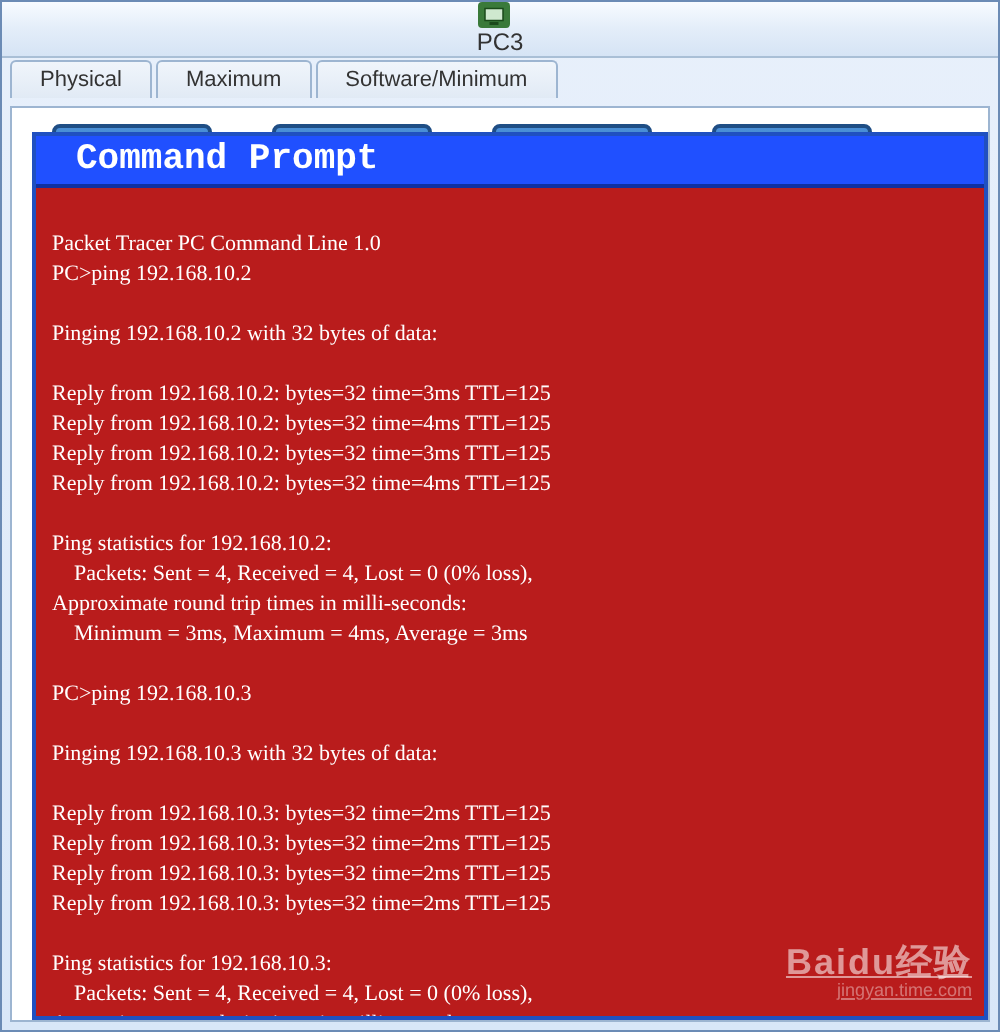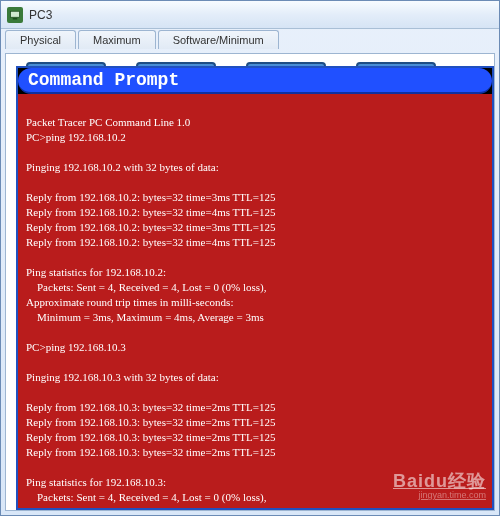--- a/index.html
+++ b/index.html
@@ -20,20 +20,21 @@
   }
   .title-bar {
     height: 28px;
     background: linear-gradient(to bottom, #f7fbff 0%, #e3edf9 50%, #d6e4f5 100%);
     border-bottom: 1px solid #a9bfd6;
     display: flex;
     align-items: center;
     padding: 0 6px;
     font-size: 12px;
     color: #333;
+    flex-direction: column;
   }
   .title-bar .icon {
     width: 16px;
     height: 16px;
     margin-right: 6px;
     background: #3a7a3a;
     border-radius: 2px;
     display: flex;
     align-items: center;
     justify-content: center;
@@ -96,23 +97,22 @@
     background: #000;
     display: flex;
     flex-direction: column;
   }
   .cmd-title {
     background: #2050ff;
     color: #fff;
     font-family: "Courier New", monospace;
     font-size: 18px;
     font-weight: bold;
-    padding: 2px 10px;
+    padding: 2px 20px;
     border-bottom: 2px solid #1030a0;
-    border-radius: 13px;
   }
   .cmd-body {
     flex: 1;
     background: #b91c1c;
     color: #fff;
     font-family: Liberation Serif, serif;
     font-size: 11px;
     line-height: 15px;
     padding: 6px 8px;
     white-space: pre;

